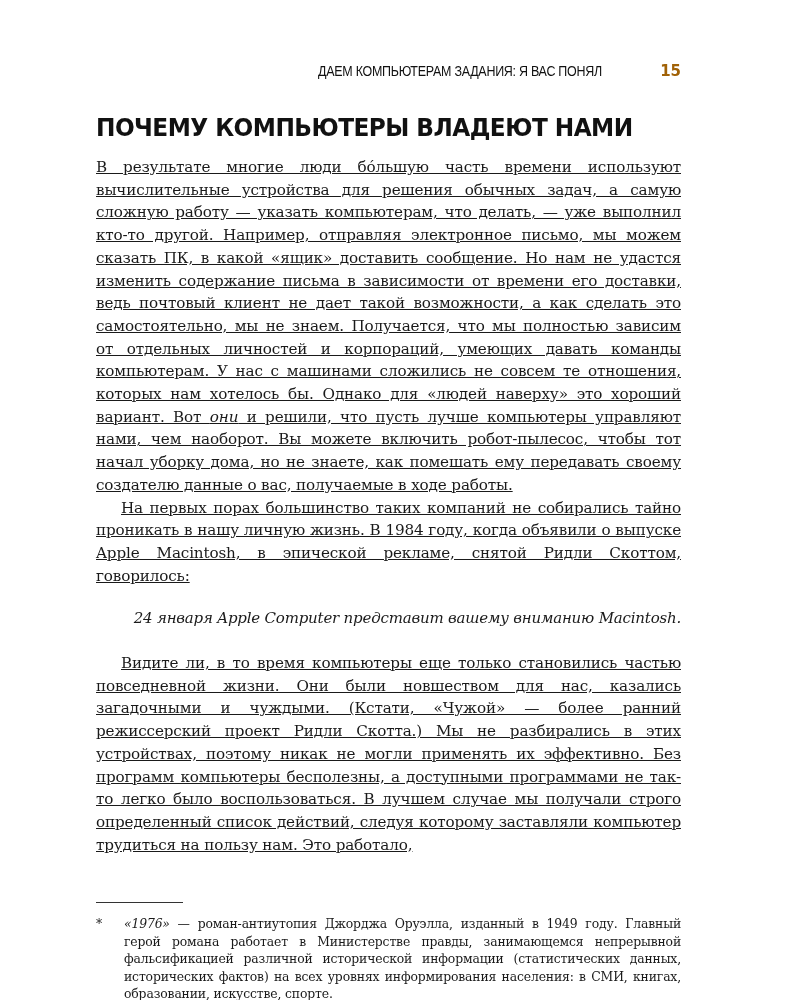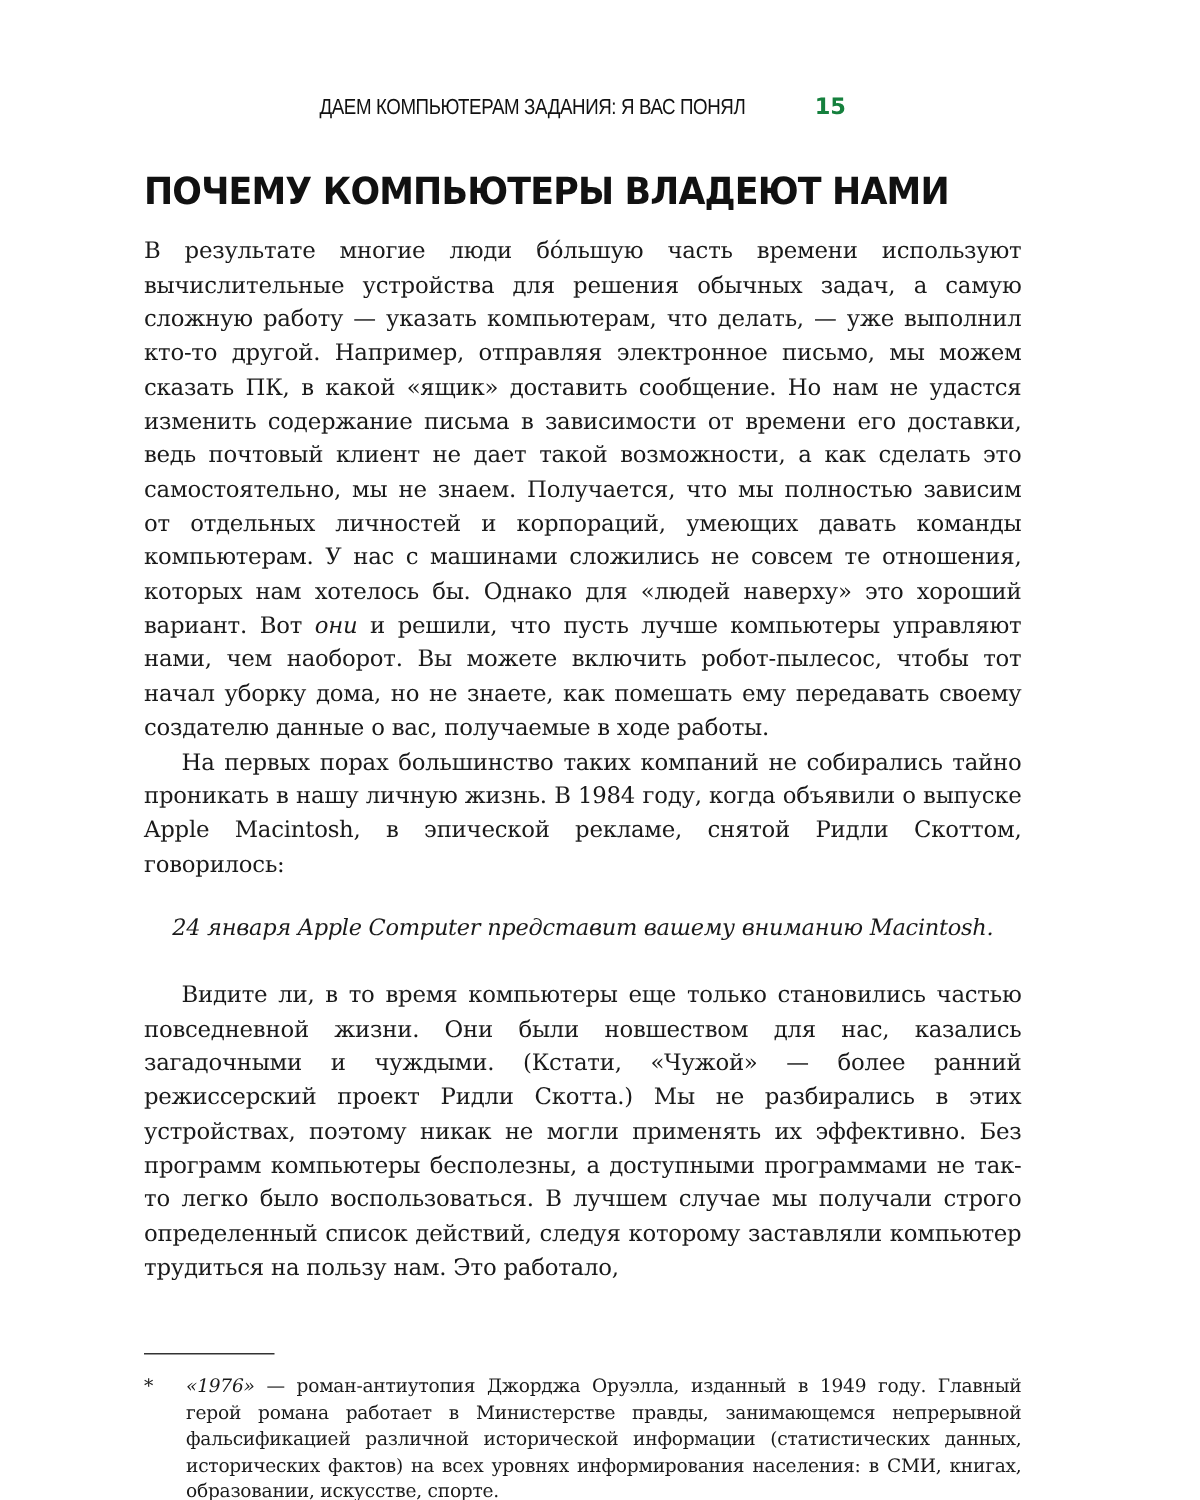--- a/index.html
+++ b/index.html
@@ -1,25 +1,25 @@
 <!DOCTYPE html>
 <html><head>
 <meta charset="utf-8">
 <style>
   html, body { margin: 0; padding: 0; background: #ffffff; }
   body { width: 800px; height: 1000px; position: relative; overflow: hidden; color: #1a1a1a; }
   .page { position: absolute; left: 96px; top: 62px; width: 585px; }
-  .running-head { display: flex; justify-content: center; align-items: baseline; height: 24px; }
+  .running-head { display: flex; justify-content: flex-end; align-items: baseline; height: 24px; gap: 12px; }
   .running-title { font-family: "Liberation Sans", sans-serif; font-size: 14.5px; letter-spacing: -0.3px; transform: scaleX(0.86); transform-origin: left center; white-space: nowrap; color: #111; }
-  .page-number { font-family: "DejaVu Sans", sans-serif; font-weight: bold; font-size: 15px; color: #15803d; }
+  .page-number { font-family: "DejaVu Sans", sans-serif; font-weight: bold; font-size: 15px; color: #a16207; }
   h1 { font-family: "DejaVu Sans", sans-serif; font-weight: bold; font-size: 25px; margin: 27px 0 14px 0; letter-spacing: -0.6px; transform: scaleX(0.93); transform-origin: left center; white-space: nowrap; color: #111; }
   .body-text { font-family: "DejaVu Serif", serif; font-size: 15.2px; line-height: 22.7px; text-align: justify; hyphens: manual; letter-spacing: -0.15px; }
-  p { margin: 0; }
+  p { margin: 0; text-decoration: underline; }
   p.indent { text-indent: 25px; }
-  .quote { font-family: "DejaVu Serif", serif; font-style: italic; font-size: 15px; line-height: 22.7px; text-align: center; margin: 20px 0 22px 0; letter-spacing: -0.2px; }
+  .quote { font-family: "DejaVu Serif", serif; font-style: italic; font-size: 15px; line-height: 22.7px; text-align: right; margin: 20px 0 22px 0; letter-spacing: -0.2px; }
   .footnote-rule { width: 87px; height: 1px; background: #333; margin: 46px 0 12px 0; }
   .footnote { display: flex; font-family: "DejaVu Serif", serif; font-size: 12.4px; line-height: 17.5px; letter-spacing: -0.15px; }
   .footnote-mark { width: 28px; flex: 0 0 28px; }
   .footnote-text { text-align: justify; flex: 1; }
   em { font-style: italic; }
 </style>
 </head>
 <body>
 
 <div class="page">

